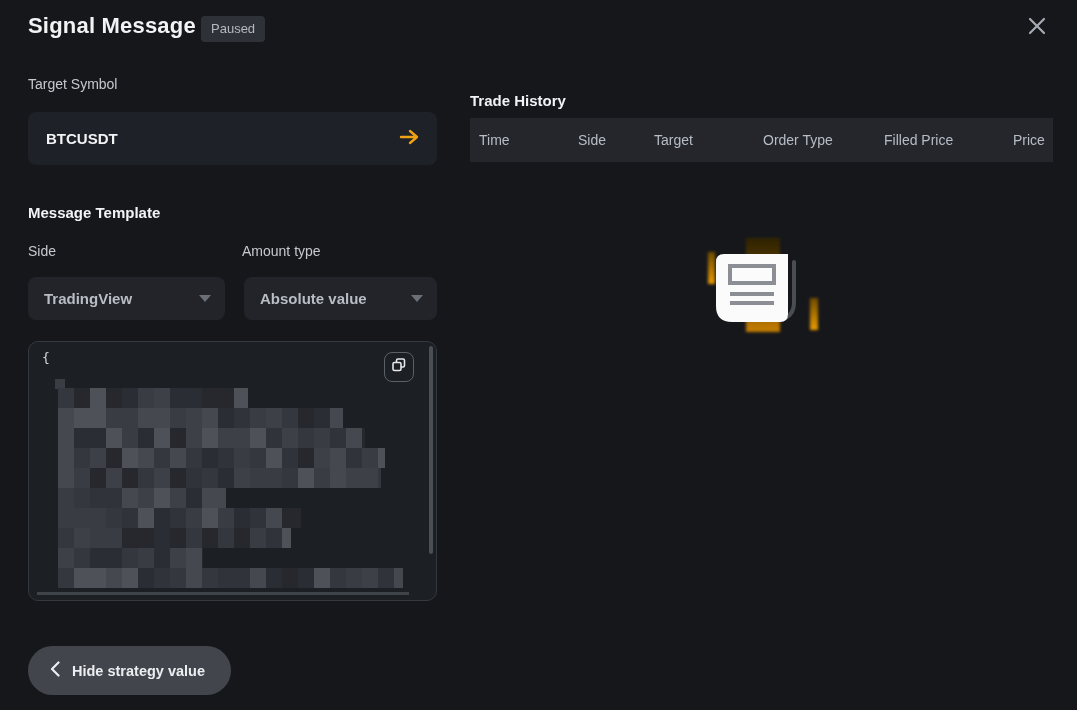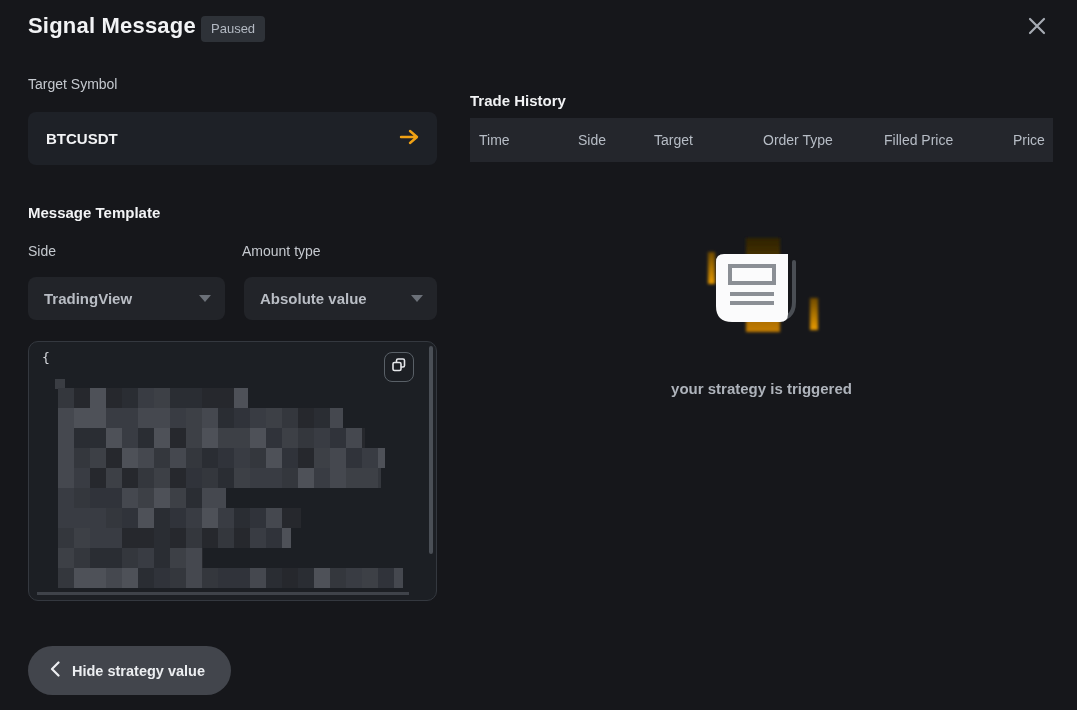--- a/index.html
+++ b/index.html
@@ -390,15 +390,14 @@
 
       <path d="M28 18 L92 18 L92 78 Q92 86 84 86 L36 86 Q20 86 20 70 L20 26 Q20 18 28 18 Z" fill="#FBFBFC"></path>
 
       <rect x="34" y="30" width="44" height="17" fill="none" stroke="#8B8F95" stroke-width="4"></rect>
 
       <path d="M34 58 L78 58" stroke="#8B8F95" stroke-width="4"></path>
       <path d="M34 67 L78 67" stroke="#8B8F95" stroke-width="4"></path>
     </svg>
   </span>
   <div class="empty-text">
-    <div>your strategy is triggered</div>
   </div>
 </div>
 
 </body></html>

